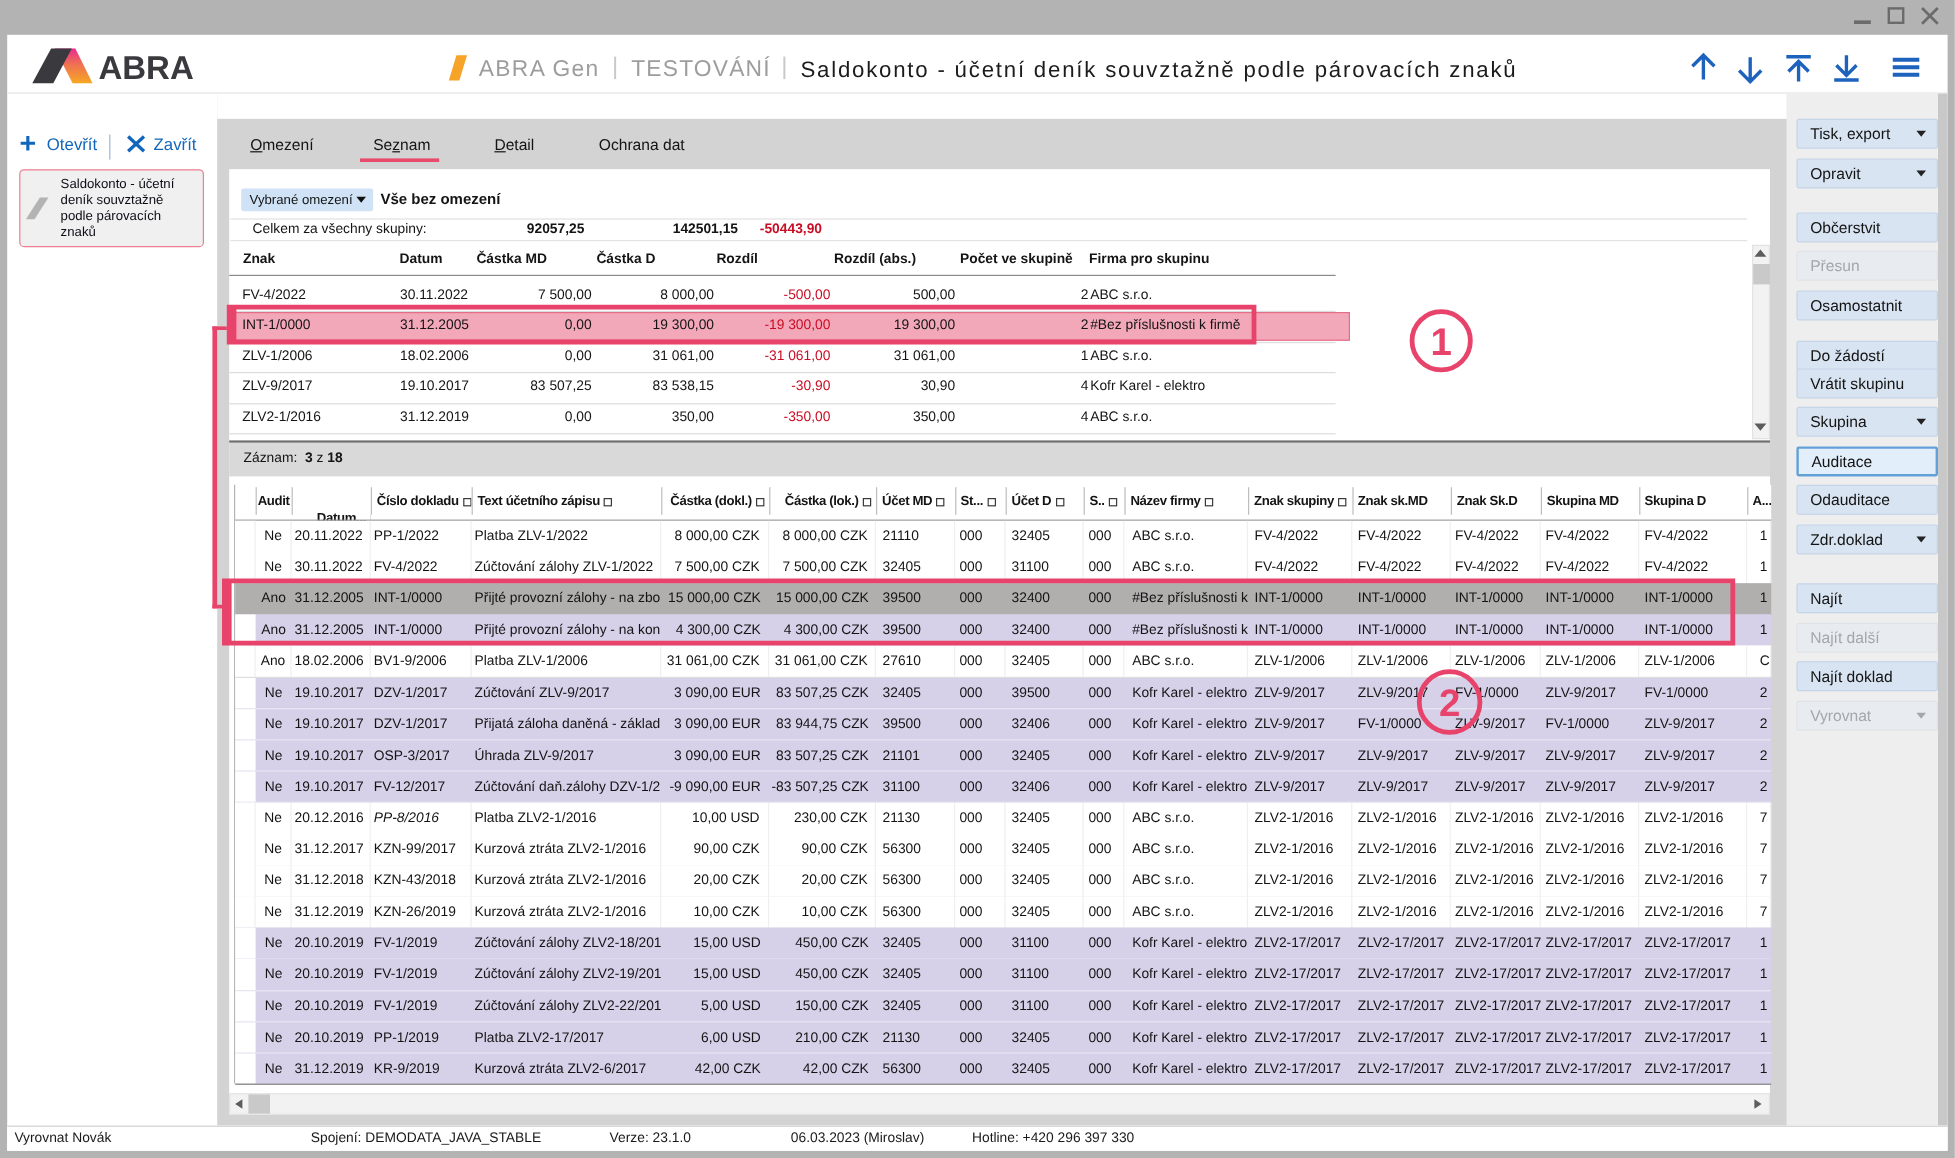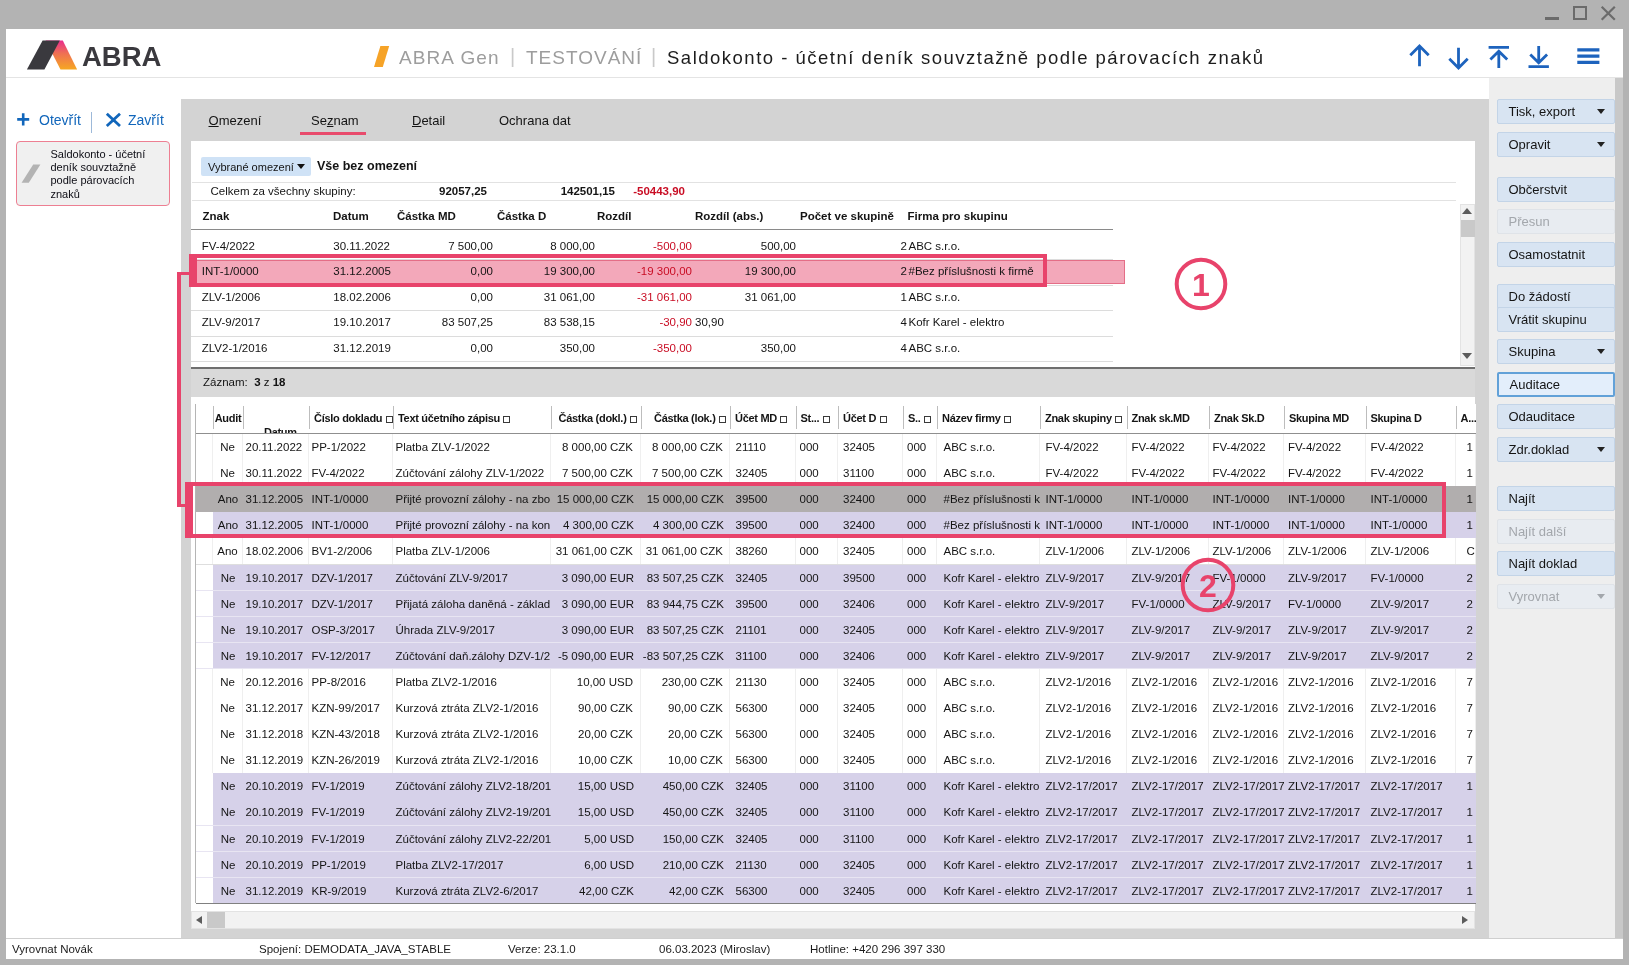--- a/index.html
+++ b/index.html
@@ -124,21 +124,21 @@
 <span class="t" style="left:597px;width:95px;text-align:right;top:290.8px;color:#c90d24;">-31 061,00</span>
 <span class="t" style="left:695px;width:101px;text-align:right;top:290.8px;">31 061,00</span>
 <span class="t" style="left:800px;width:107px;text-align:right;top:290.8px;">1</span>
 <span class="t" style="left:908.5px;top:290.8px;">ABC s.r.o.</span>
 <div style="left:191px;top:335.6px;width:922px;height:0.9px;background:#dcdcdc;"></div>
 <span class="t" style="left:201.8px;top:316.3px;">ZLV-9/2017</span>
 <span class="t" style="left:333.3px;top:316.3px;">19.10.2017</span>
 <span class="t" style="left:397px;width:96px;text-align:right;top:316.3px;">83 507,25</span>
 <span class="t" style="left:497px;width:98px;text-align:right;top:316.3px;">83 538,15</span>
 <span class="t" style="left:597px;width:95px;text-align:right;top:316.3px;color:#c90d24;">-30,90</span>
-<span class="t" style="left:695px;width:101px;top:316.3px;">30,90</span>
+<span class="t" style="left:695px;width:101px;text-align:right;top:316.3px;">30,90</span>
 <span class="t" style="left:800px;width:107px;text-align:right;top:316.3px;">4</span>
 <span class="t" style="left:908.5px;top:316.3px;">Kofr Karel - elektro</span>
 <div style="left:191px;top:361.1px;width:922px;height:0.9px;background:#dcdcdc;"></div>
 <span class="t" style="left:201.8px;top:341.8px;">ZLV2-1/2016</span>
 <span class="t" style="left:333.3px;top:341.8px;">31.12.2019</span>
 <span class="t" style="left:397px;width:96px;text-align:right;top:341.8px;">0,00</span>
 <span class="t" style="left:497px;width:98px;text-align:right;top:341.8px;">350,00</span>
 <span class="t" style="left:597px;width:95px;text-align:right;top:341.8px;color:#c90d24;">-350,00</span>
 <span class="t" style="left:695px;width:101px;text-align:right;top:341.8px;">350,00</span>
 <span class="t" style="left:800px;width:107px;text-align:right;top:341.8px;">4</span>
@@ -269,25 +269,25 @@
 <span class="t c14" style="padding-left:3.5px;line-height:26.1px;">INT-1/0000</span>
 <span class="t c15" style="padding-left:4px;line-height:26.1px;">INT-1/0000</span>
 <span class="t c16" style="padding-left:5px;line-height:26.1px;">INT-1/0000</span>
 <span class="t c17" style="padding-left:11px;line-height:26.1px;">1</span>
 </div>
 <div style="left:196px;top:537.9px;width:1279.5px;height:1px;background:#e8e5f2;"></div>
 <div class="r rw" style="left:196px;top:538.4px;width:1279.5px;height:26.1px;background:#fff;">
 <span class="c0" style="background:#fff;"></span>
 <span class="t c1" style="text-align:center;line-height:26.1px;">Ano</span>
 <span class="t c2" style="padding-left:2.5px;line-height:26.1px;">18.02.2006</span>
-<span class="t c3" style="padding-left:2.5px;line-height:26.1px;">BV1-2/2006</span>
+<span class="t c3" style="padding-left:2.5px;line-height:26.1px;">BV1-9/2006</span>
 <span class="t c4" style="padding-left:2.5px;line-height:26.1px;">Platba ZLV-1/2006</span>
 <span class="t c5" style="text-align:right;padding-right:7px;line-height:26.1px;">31 061,00 CZK</span>
 <span class="t c6" style="text-align:right;padding-right:6px;line-height:26.1px;">31 061,00 CZK</span>
-<span class="t c7" style="padding-left:5.5px;line-height:26.1px;">38260</span>
+<span class="t c7" style="padding-left:5.5px;line-height:26.1px;">27610</span>
 <span class="t c8" style="padding-left:4px;line-height:26.1px;">000</span>
 <span class="t c9" style="padding-left:5px;line-height:26.1px;">32405</span>
 <span class="t c10" style="padding-left:4px;line-height:26.1px;">000</span>
 <span class="t c11" style="padding-left:6.5px;line-height:26.1px;">ABC s.r.o.</span>
 <span class="t c12" style="padding-left:5.5px;line-height:26.1px;">ZLV-1/2006</span>
 <span class="t c13" style="padding-left:5px;line-height:26.1px;">ZLV-1/2006</span>
 <span class="t c14" style="padding-left:3.5px;line-height:26.1px;">ZLV-1/2006</span>
 <span class="t c15" style="padding-left:4px;line-height:26.1px;">ZLV-1/2006</span>
 <span class="t c16" style="padding-left:5px;line-height:26.1px;">ZLV-1/2006</span>
 <span class="t c17" style="padding-left:11px;line-height:26.1px;">C</span>
@@ -355,40 +355,40 @@
 <span class="t c16" style="padding-left:5px;line-height:26.1px;">ZLV-9/2017</span>
 <span class="t c17" style="padding-left:11px;line-height:26.1px;">2</span>
 </div>
 <div style="left:196px;top:642.3px;width:1279.5px;height:1px;background:#e8e5f2;"></div>
 <div class="r" style="left:196px;top:642.8px;width:1279.5px;height:26.1px;background:#d6d1e9;">
 <span class="c0" style="background:#fff;"></span>
 <span class="t c1" style="text-align:center;line-height:26.1px;">Ne</span>
 <span class="t c2" style="padding-left:2.5px;line-height:26.1px;">19.10.2017</span>
 <span class="t c3" style="padding-left:2.5px;line-height:26.1px;">FV-12/2017</span>
 <span class="t c4" style="padding-left:2.5px;line-height:26.1px;">Zúčtování daň.zálohy DZV-1/2</span>
-<span class="t c5" style="text-align:right;padding-right:7px;line-height:26.1px;">-5 090,00 EUR</span>
+<span class="t c5" style="text-align:right;padding-right:7px;line-height:26.1px;">-9 090,00 EUR</span>
 <span class="t c6" style="text-align:right;padding-right:6px;line-height:26.1px;">-83 507,25 CZK</span>
 <span class="t c7" style="padding-left:5.5px;line-height:26.1px;">31100</span>
 <span class="t c8" style="padding-left:4px;line-height:26.1px;">000</span>
 <span class="t c9" style="padding-left:5px;line-height:26.1px;">32406</span>
 <span class="t c10" style="padding-left:4px;line-height:26.1px;">000</span>
 <span class="t c11" style="padding-left:6.5px;line-height:26.1px;">Kofr Karel - elektro</span>
 <span class="t c12" style="padding-left:5.5px;line-height:26.1px;">ZLV-9/2017</span>
 <span class="t c13" style="padding-left:5px;line-height:26.1px;">ZLV-9/2017</span>
 <span class="t c14" style="padding-left:3.5px;line-height:26.1px;">ZLV-9/2017</span>
 <span class="t c15" style="padding-left:4px;line-height:26.1px;">ZLV-9/2017</span>
 <span class="t c16" style="padding-left:5px;line-height:26.1px;">ZLV-9/2017</span>
 <span class="t c17" style="padding-left:11px;line-height:26.1px;">2</span>
 </div>
 <div style="left:196px;top:668.4px;width:1279.5px;height:1px;background:#e8e5f2;"></div>
 <div class="r rw" style="left:196px;top:668.9px;width:1279.5px;height:26.1px;background:#fff;">
 <span class="c0" style="background:#fff;"></span>
 <span class="t c1" style="text-align:center;line-height:26.1px;">Ne</span>
 <span class="t c2" style="padding-left:2.5px;line-height:26.1px;">20.12.2016</span>
-<span class="t c3" style="padding-left:2.5px;line-height:26.1px;">PP-8/2016</span>
+<span class="t c3" style="padding-left:2.5px;line-height:26.1px;font-style:italic;">PP-8/2016</span>
 <span class="t c4" style="padding-left:2.5px;line-height:26.1px;">Platba ZLV2-1/2016</span>
 <span class="t c5" style="text-align:right;padding-right:7px;line-height:26.1px;">10,00 USD</span>
 <span class="t c6" style="text-align:right;padding-right:6px;line-height:26.1px;">230,00 CZK</span>
 <span class="t c7" style="padding-left:5.5px;line-height:26.1px;">21130</span>
 <span class="t c8" style="padding-left:4px;line-height:26.1px;">000</span>
 <span class="t c9" style="padding-left:5px;line-height:26.1px;">32405</span>
 <span class="t c10" style="padding-left:4px;line-height:26.1px;">000</span>
 <span class="t c11" style="padding-left:6.5px;line-height:26.1px;">ABC s.r.o.</span>
 <span class="t c12" style="padding-left:5.5px;line-height:26.1px;">ZLV2-1/2016</span>
 <span class="t c13" style="padding-left:5px;line-height:26.1px;">ZLV2-1/2016</span>

